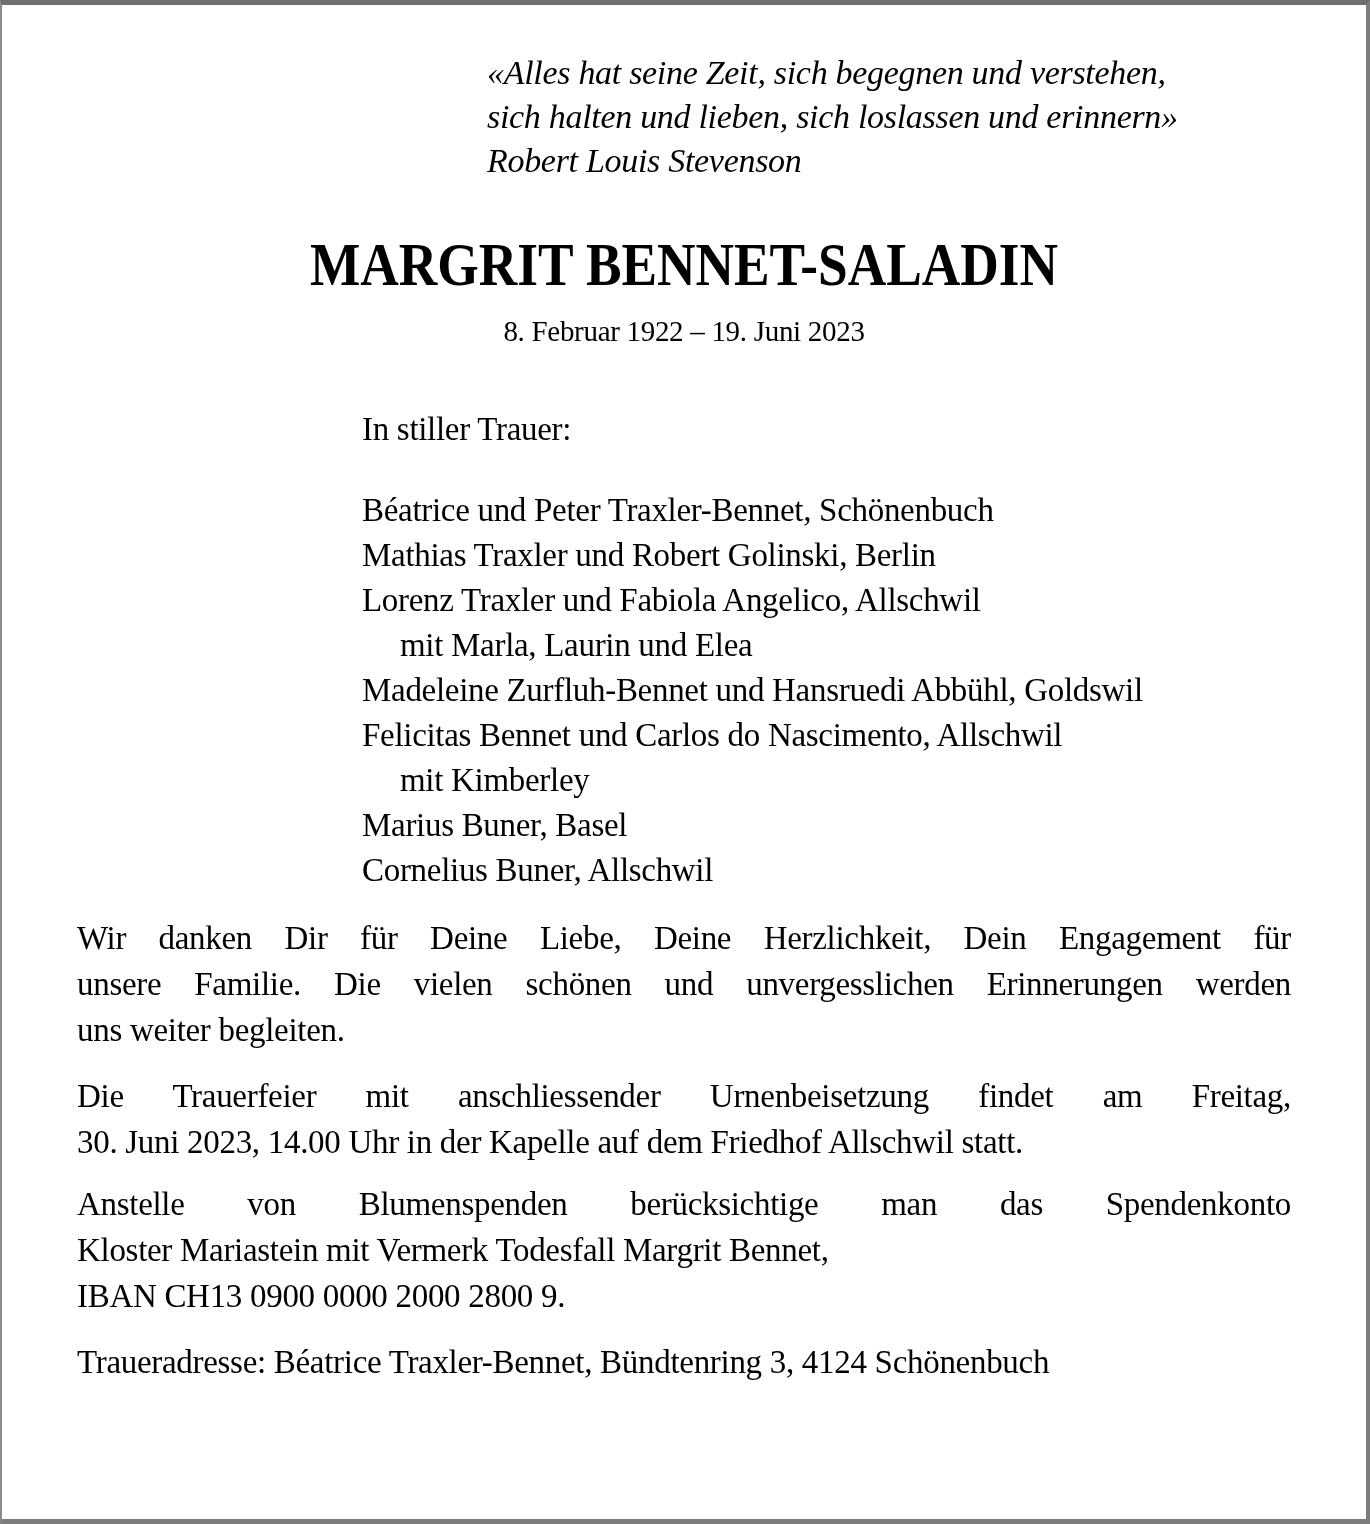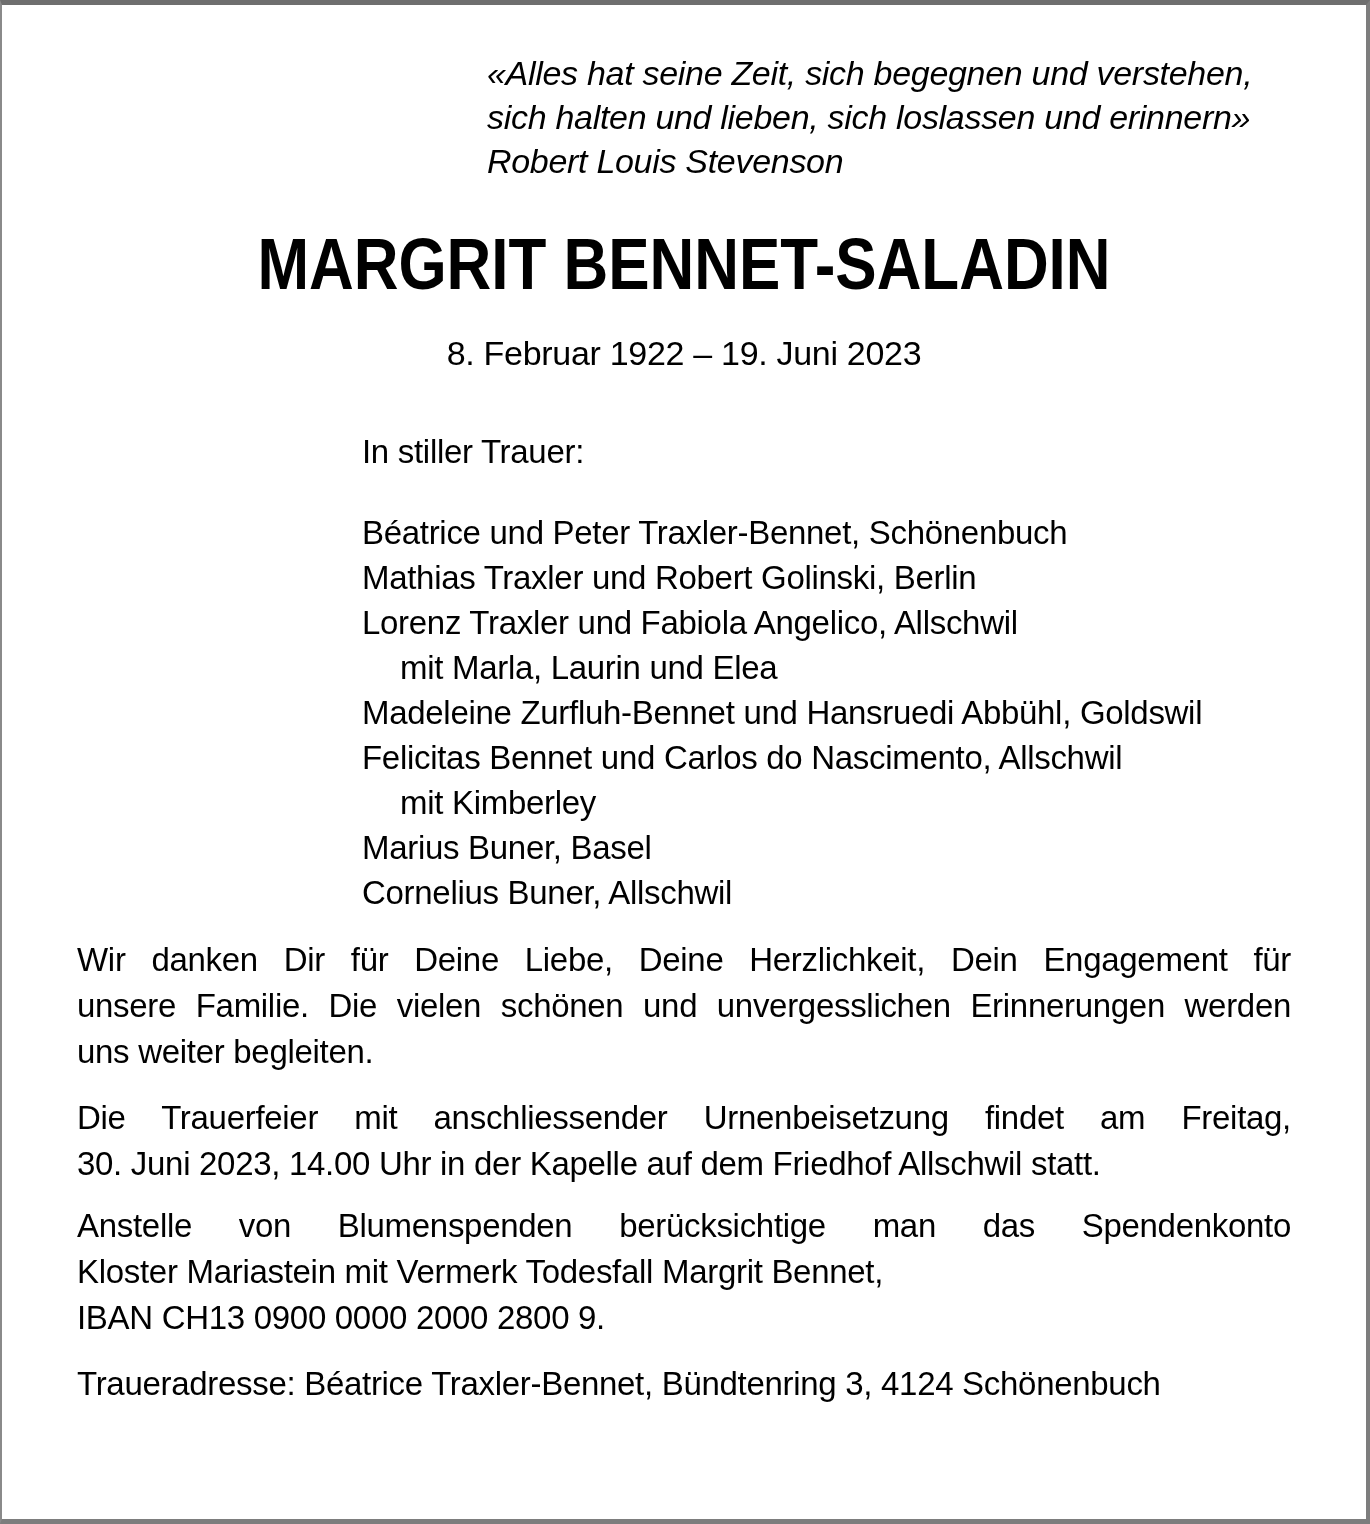--- a/index.html
+++ b/index.html
@@ -12,21 +12,21 @@
     width: 1370px;
     height: 1524px;
     box-sizing: border-box;
     background: #ffffff;
     color: #000000;
     border-top: 5px solid #6f6f6f;
     border-bottom: 5px solid #7d7d7d;
     border-left: 2px solid #8a8a8a;
     border-right: 4px solid #7d7d7d;
     padding: 46px 75px 0 75px;
-    font-family: Liberation Sans, sans-serif;
+    font-family: Liberation Serif, serif;
     font-size: 33px;
     letter-spacing: -0.3px;
     overflow: hidden;
   }
   
   .quote-block {
     margin-left: 410px;
     font-style: italic;
     font-size: 34px;
     line-height: 44px;
@@ -37,35 +37,35 @@
     text-align-last: justify;
   }
   .intro-paragraph {
     margin-top: 50px;
     line-height: 46px;
   }
   .name-line {
     margin-top: 36px;
     text-align: center;
     font-weight: bold;
-    font-size: 72px;
+    font-size: 62px;
     line-height: 90px;
     white-space: nowrap;
     letter-spacing: 0;
   }
   .name-inner {
     display: inline-block;
     transform: scaleX(0.86);
     transform-origin: 50% 50%;
   }
   .dates-line {
     text-align: center;
-    font-size: 34px;
+    font-size: 29px;
     line-height: 44px;
-    margin-top: 22px;
+    margin-top: 0;
   }
   .mourners-heading {
     margin: 54px 0 12px 285px;
     line-height: 45px;
   }
   .mourners-list {
     margin-left: 285px;
     line-height: 45px;
     margin-top: 36px;
   }

